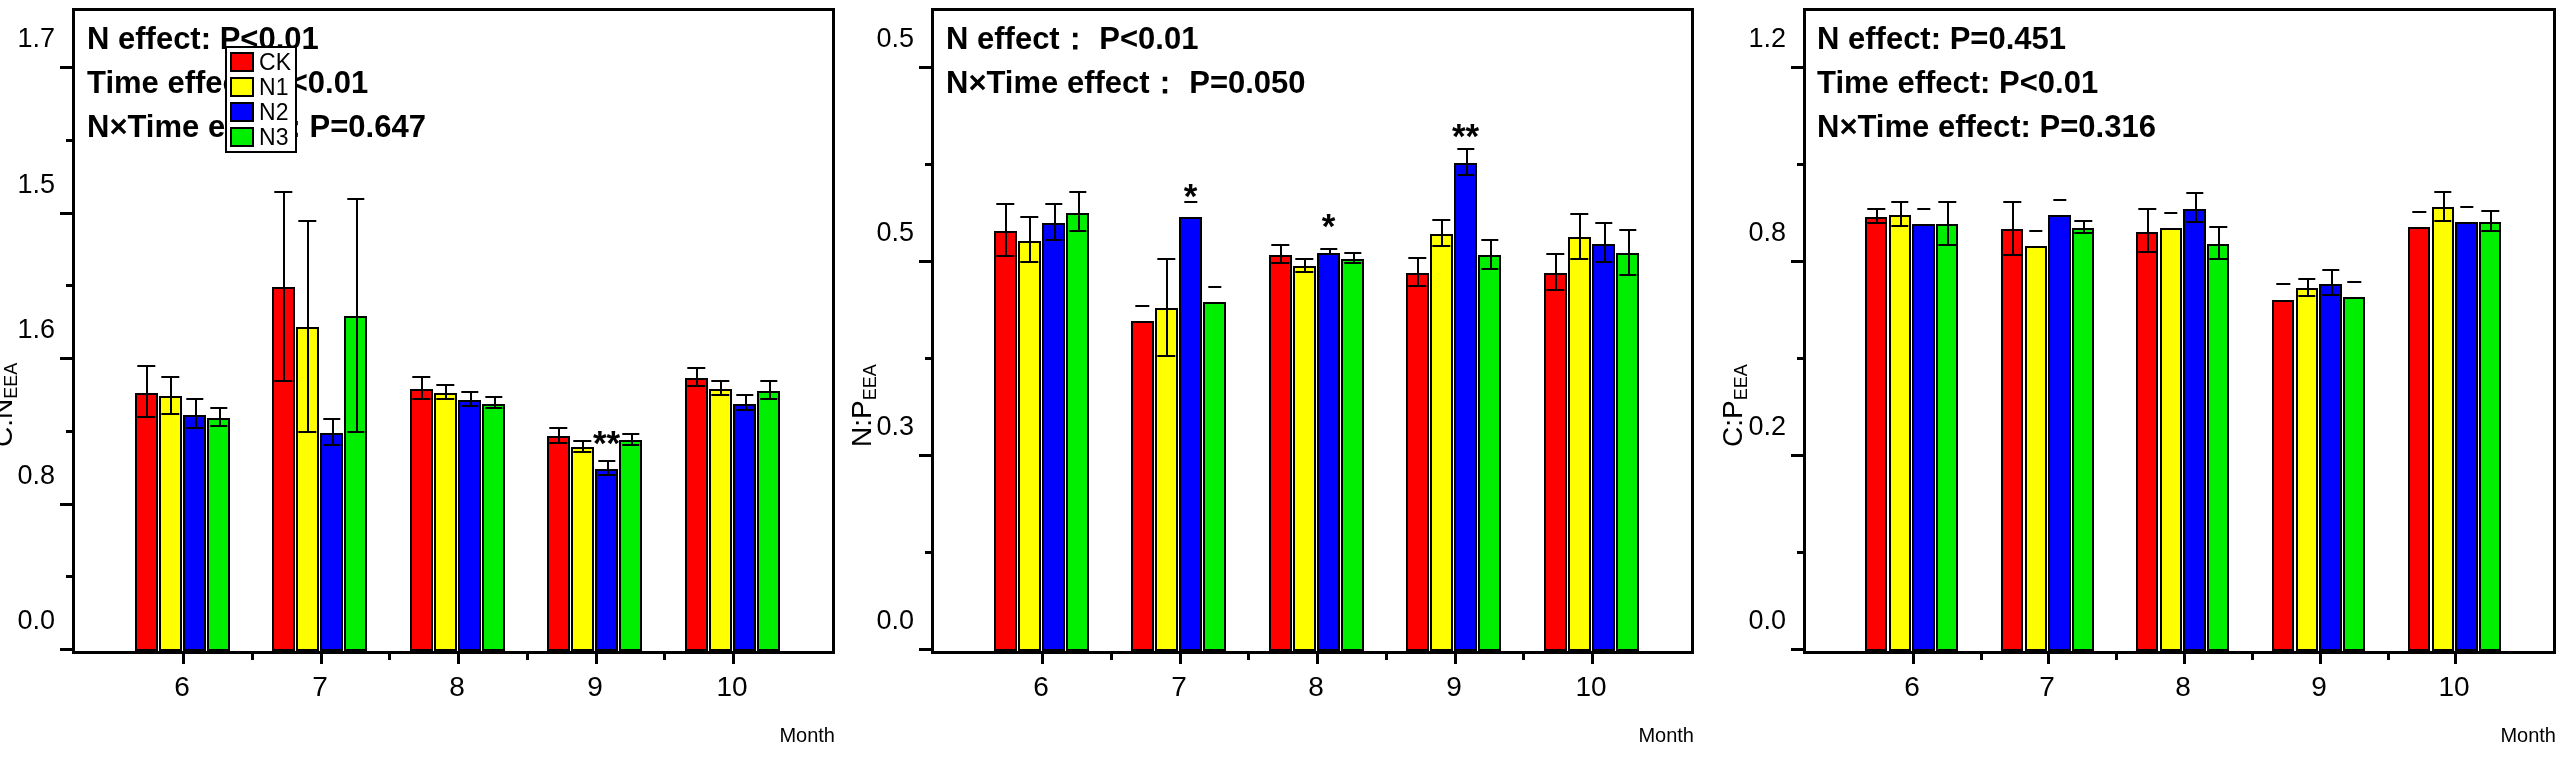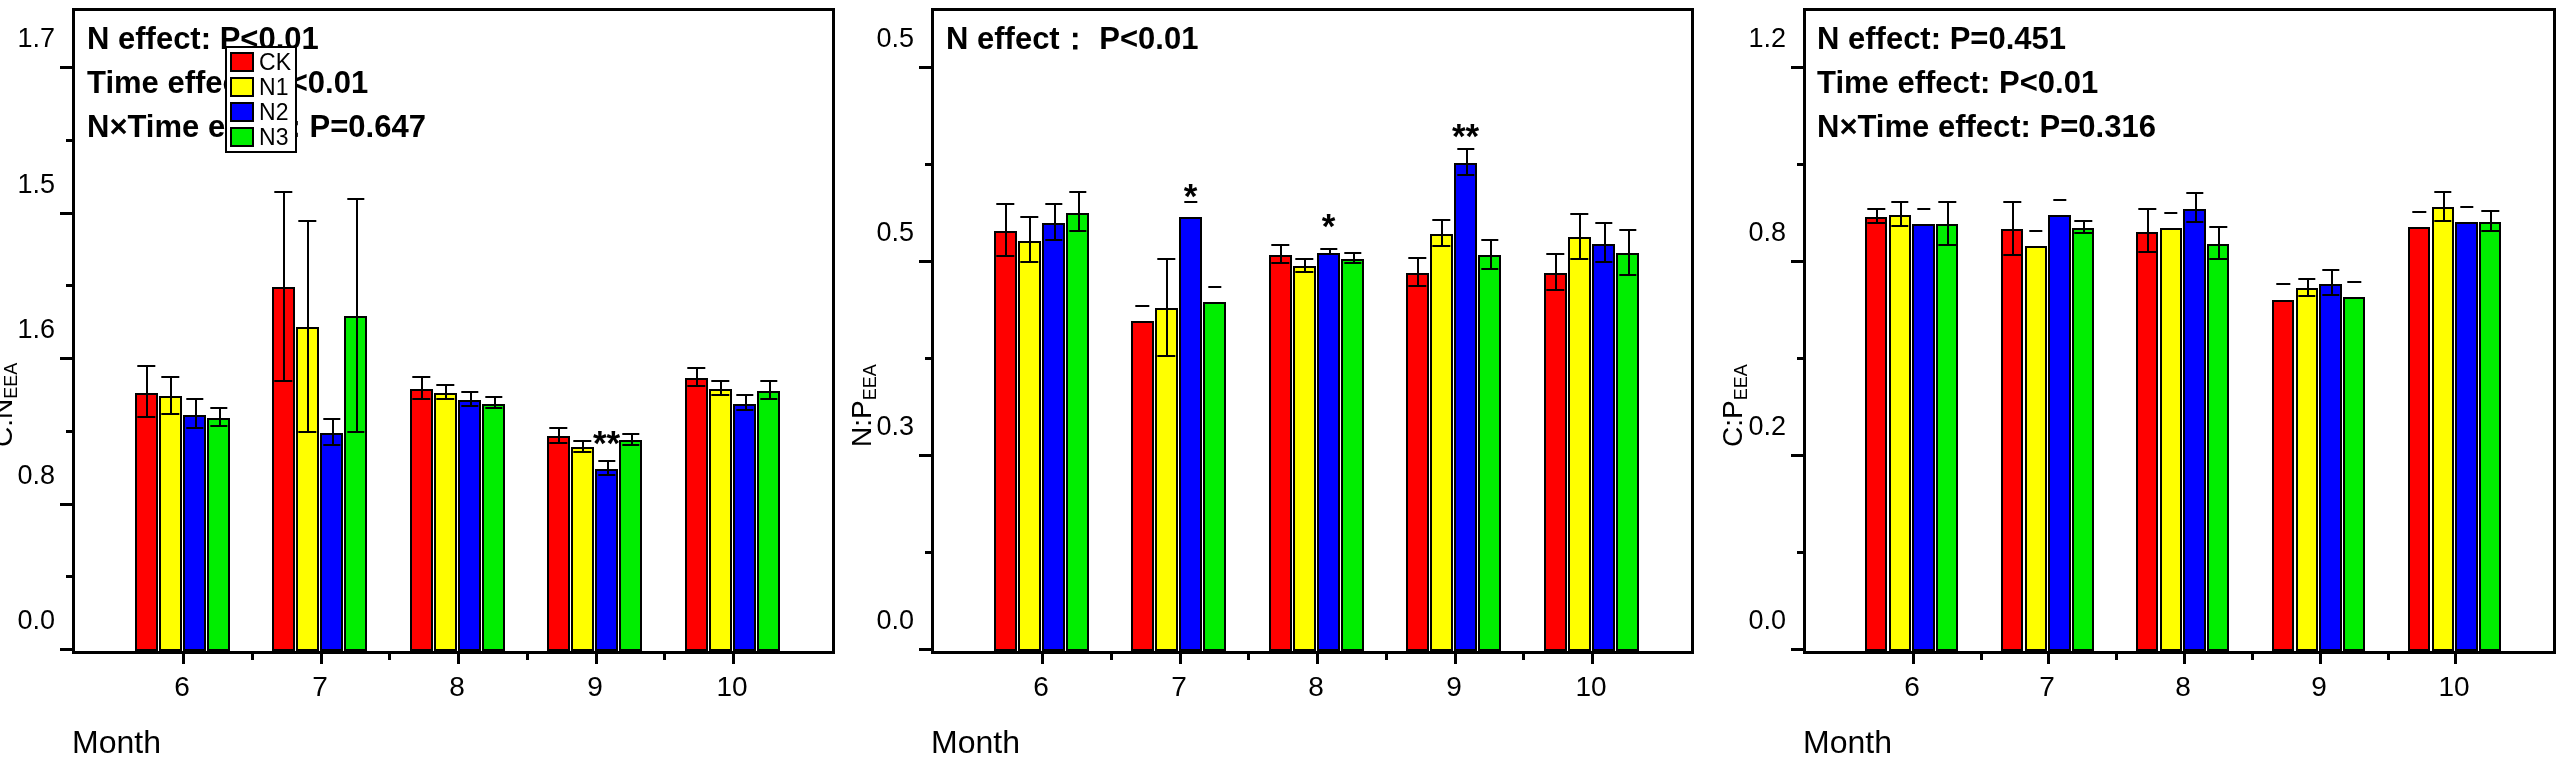--- a/index.html
+++ b/index.html
@@ -76,22 +76,22 @@
   .xlabel-txt {
     position: absolute;
     top: calc(100% + 20px);
     transform: translateX(-50%);
     font-size: 28px;
     color: #000;
     white-space: nowrap;
   }
   .axis-title-x {
     position: absolute;
-    text-align: left;
-    font-size: 32px;
+    text-align: right;
+    font-size: 20px;
     color: #000;
     white-space: nowrap;
   }
   .axis-title-y {
     position: absolute;
     font-size: 28px;
     color: #000;
     white-space: nowrap;
     transform-origin: 0 0;
     transform: rotate(-90deg);
@@ -537,20 +537,21 @@
             </div>
           </div>
           <div class="xtick" style="left: 657px;"></div>
           <div class="xlabel-txt" style="left: 657px;">10</div>
         </div>
       </div>
       <div class="axis-title-x" style="left: 72px; width: 763px; top: 724px;">Month</div>
       <div class="axis-title-y" style="left: -13.4px; top: 447px;"><span>N:P</span><span class="sub">EEA</span></div>
       <div class="stats-block" style="left: 87px; top: 17.4px;">
         <div>N effect： P&lt;0.01</div>
+        <div>N×Time effect：  P=0.050</div>
       </div>
     </div>
   <div class="panel" id="panel-3">
       <div class="plot-frame" style="left: 86px; top: 8px; width: 753px; height: 646px;">
         <div class="plot-area">
           <div class="ytick" style="bottom: 0%;"></div>
           <div class="ylabel-txt" style="bottom: 0%;">0.0</div>
           <div class="ytick" style="bottom: 30.303%;"></div>
           <div class="ylabel-txt" style="bottom: 30.303%;">0.2</div>
           <div class="ytick" style="bottom: 60.6061%;"></div>

